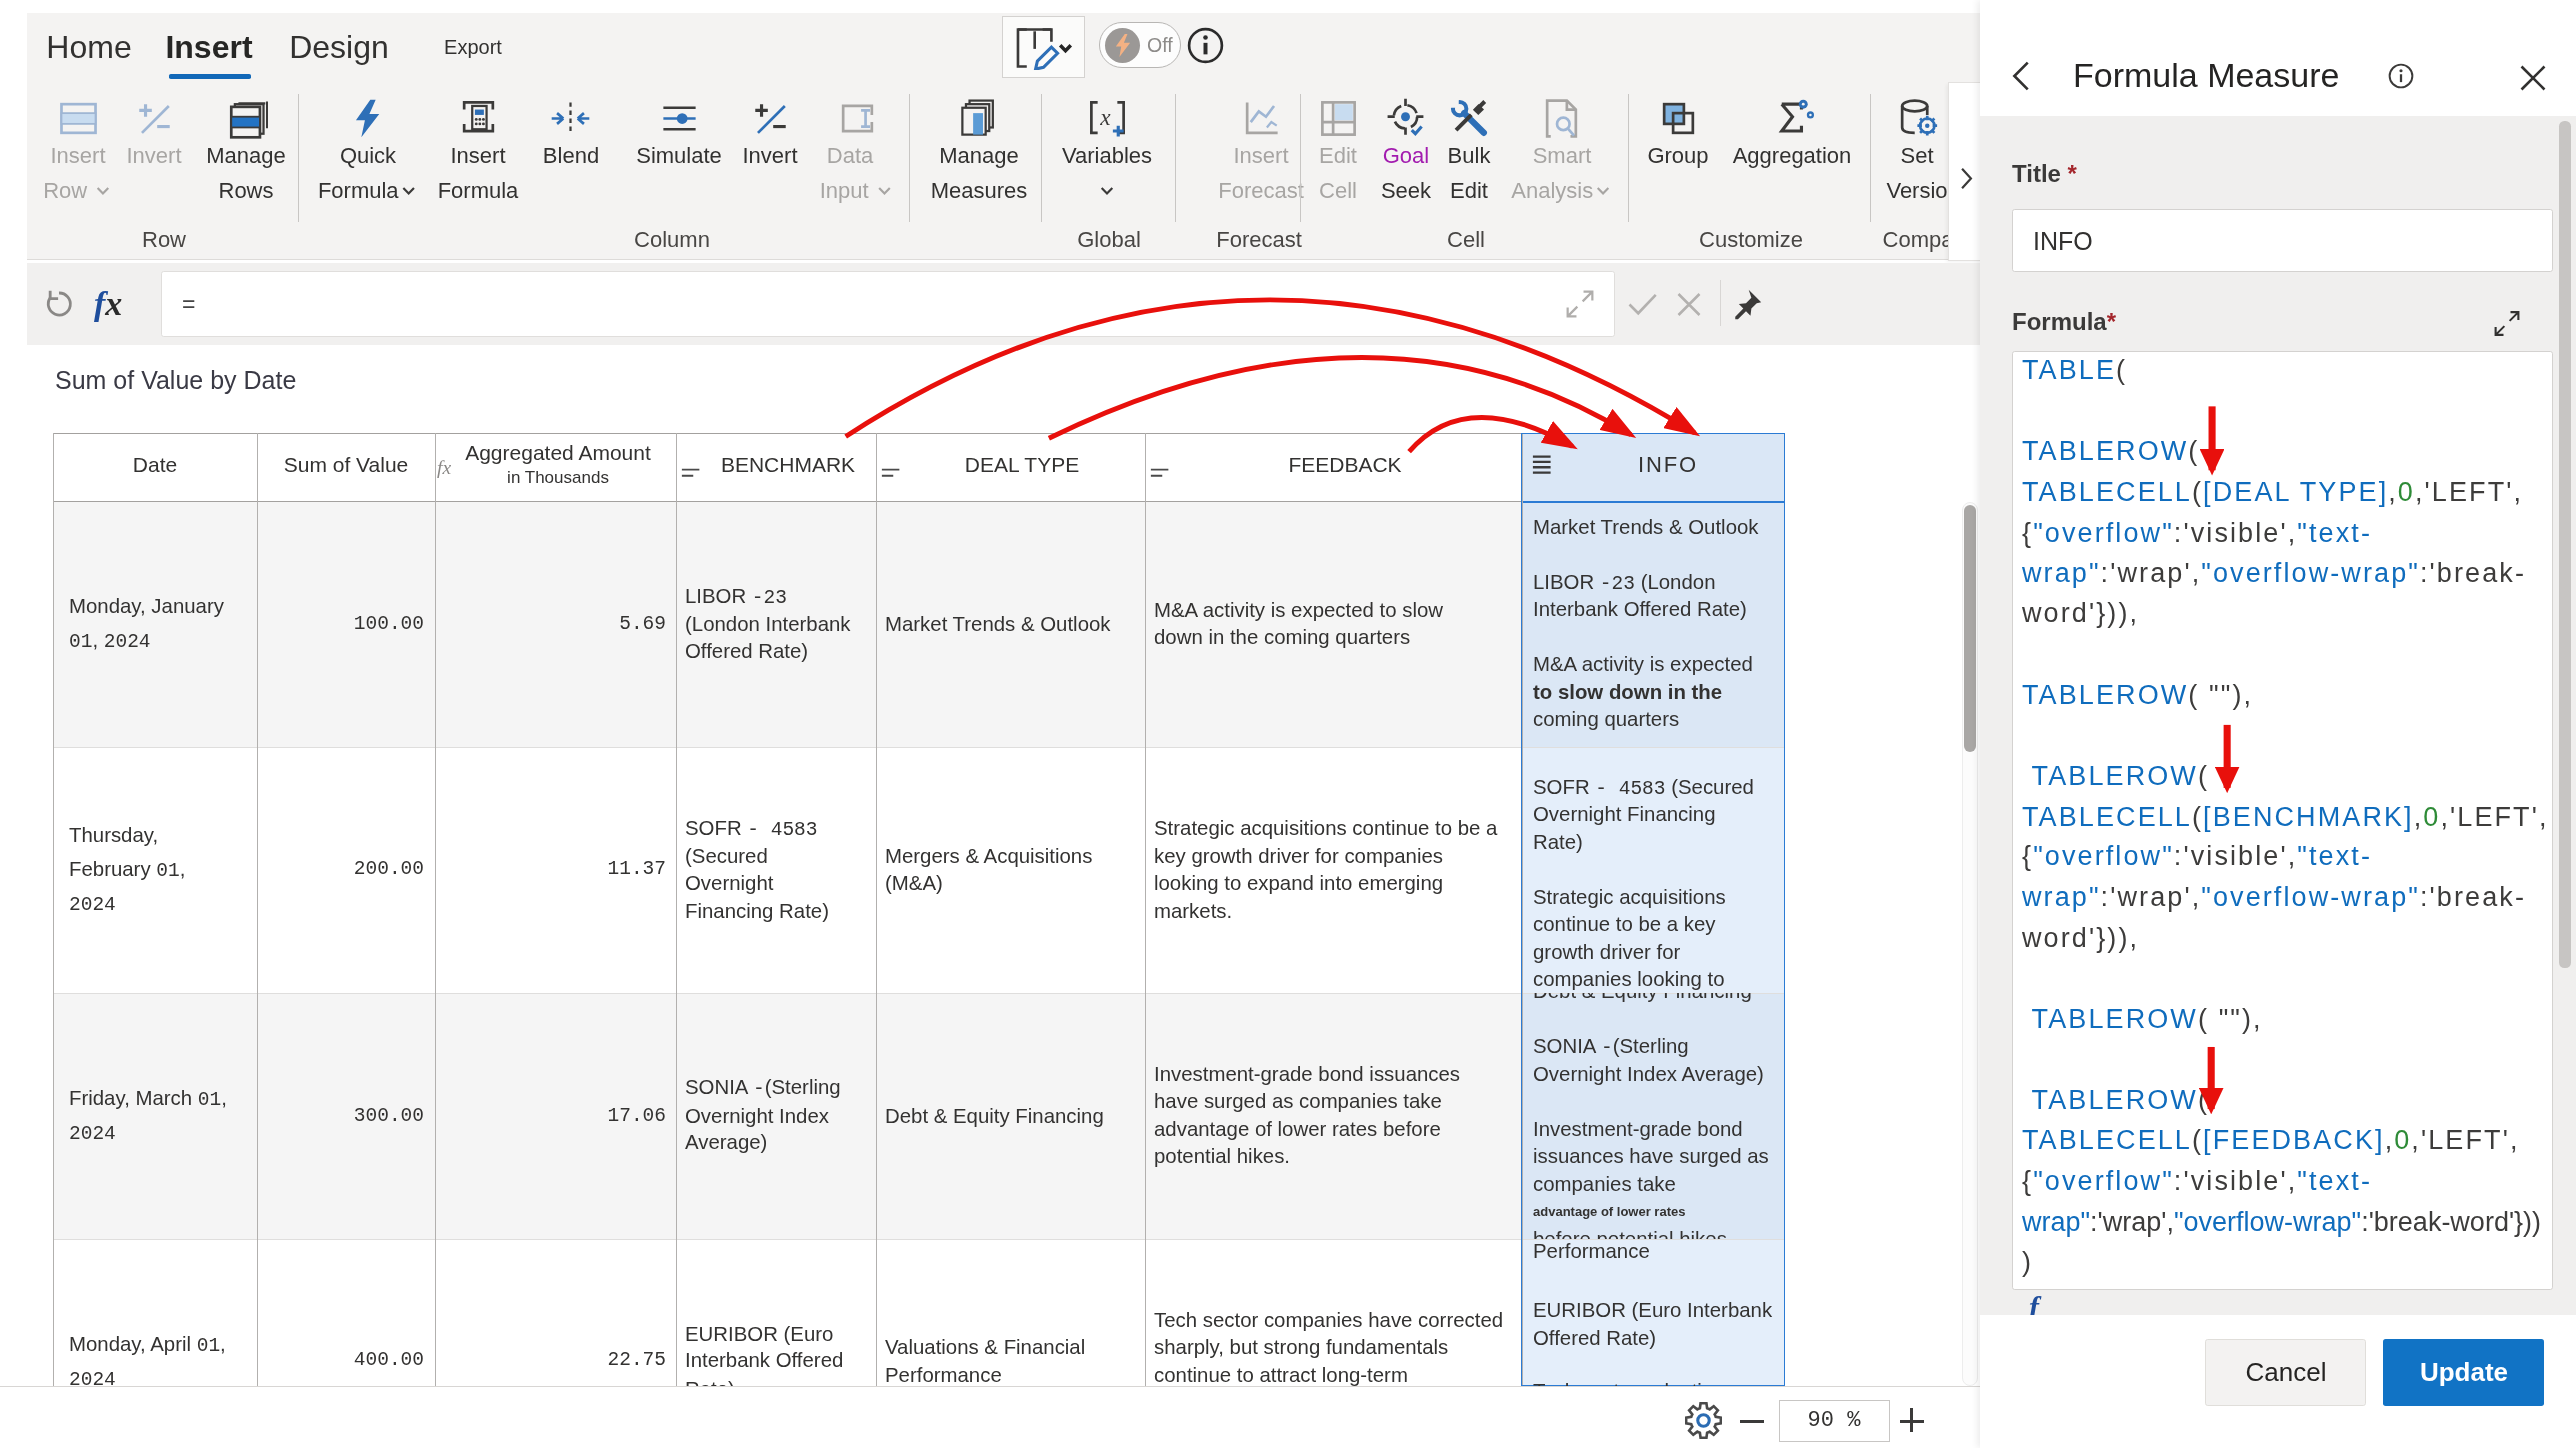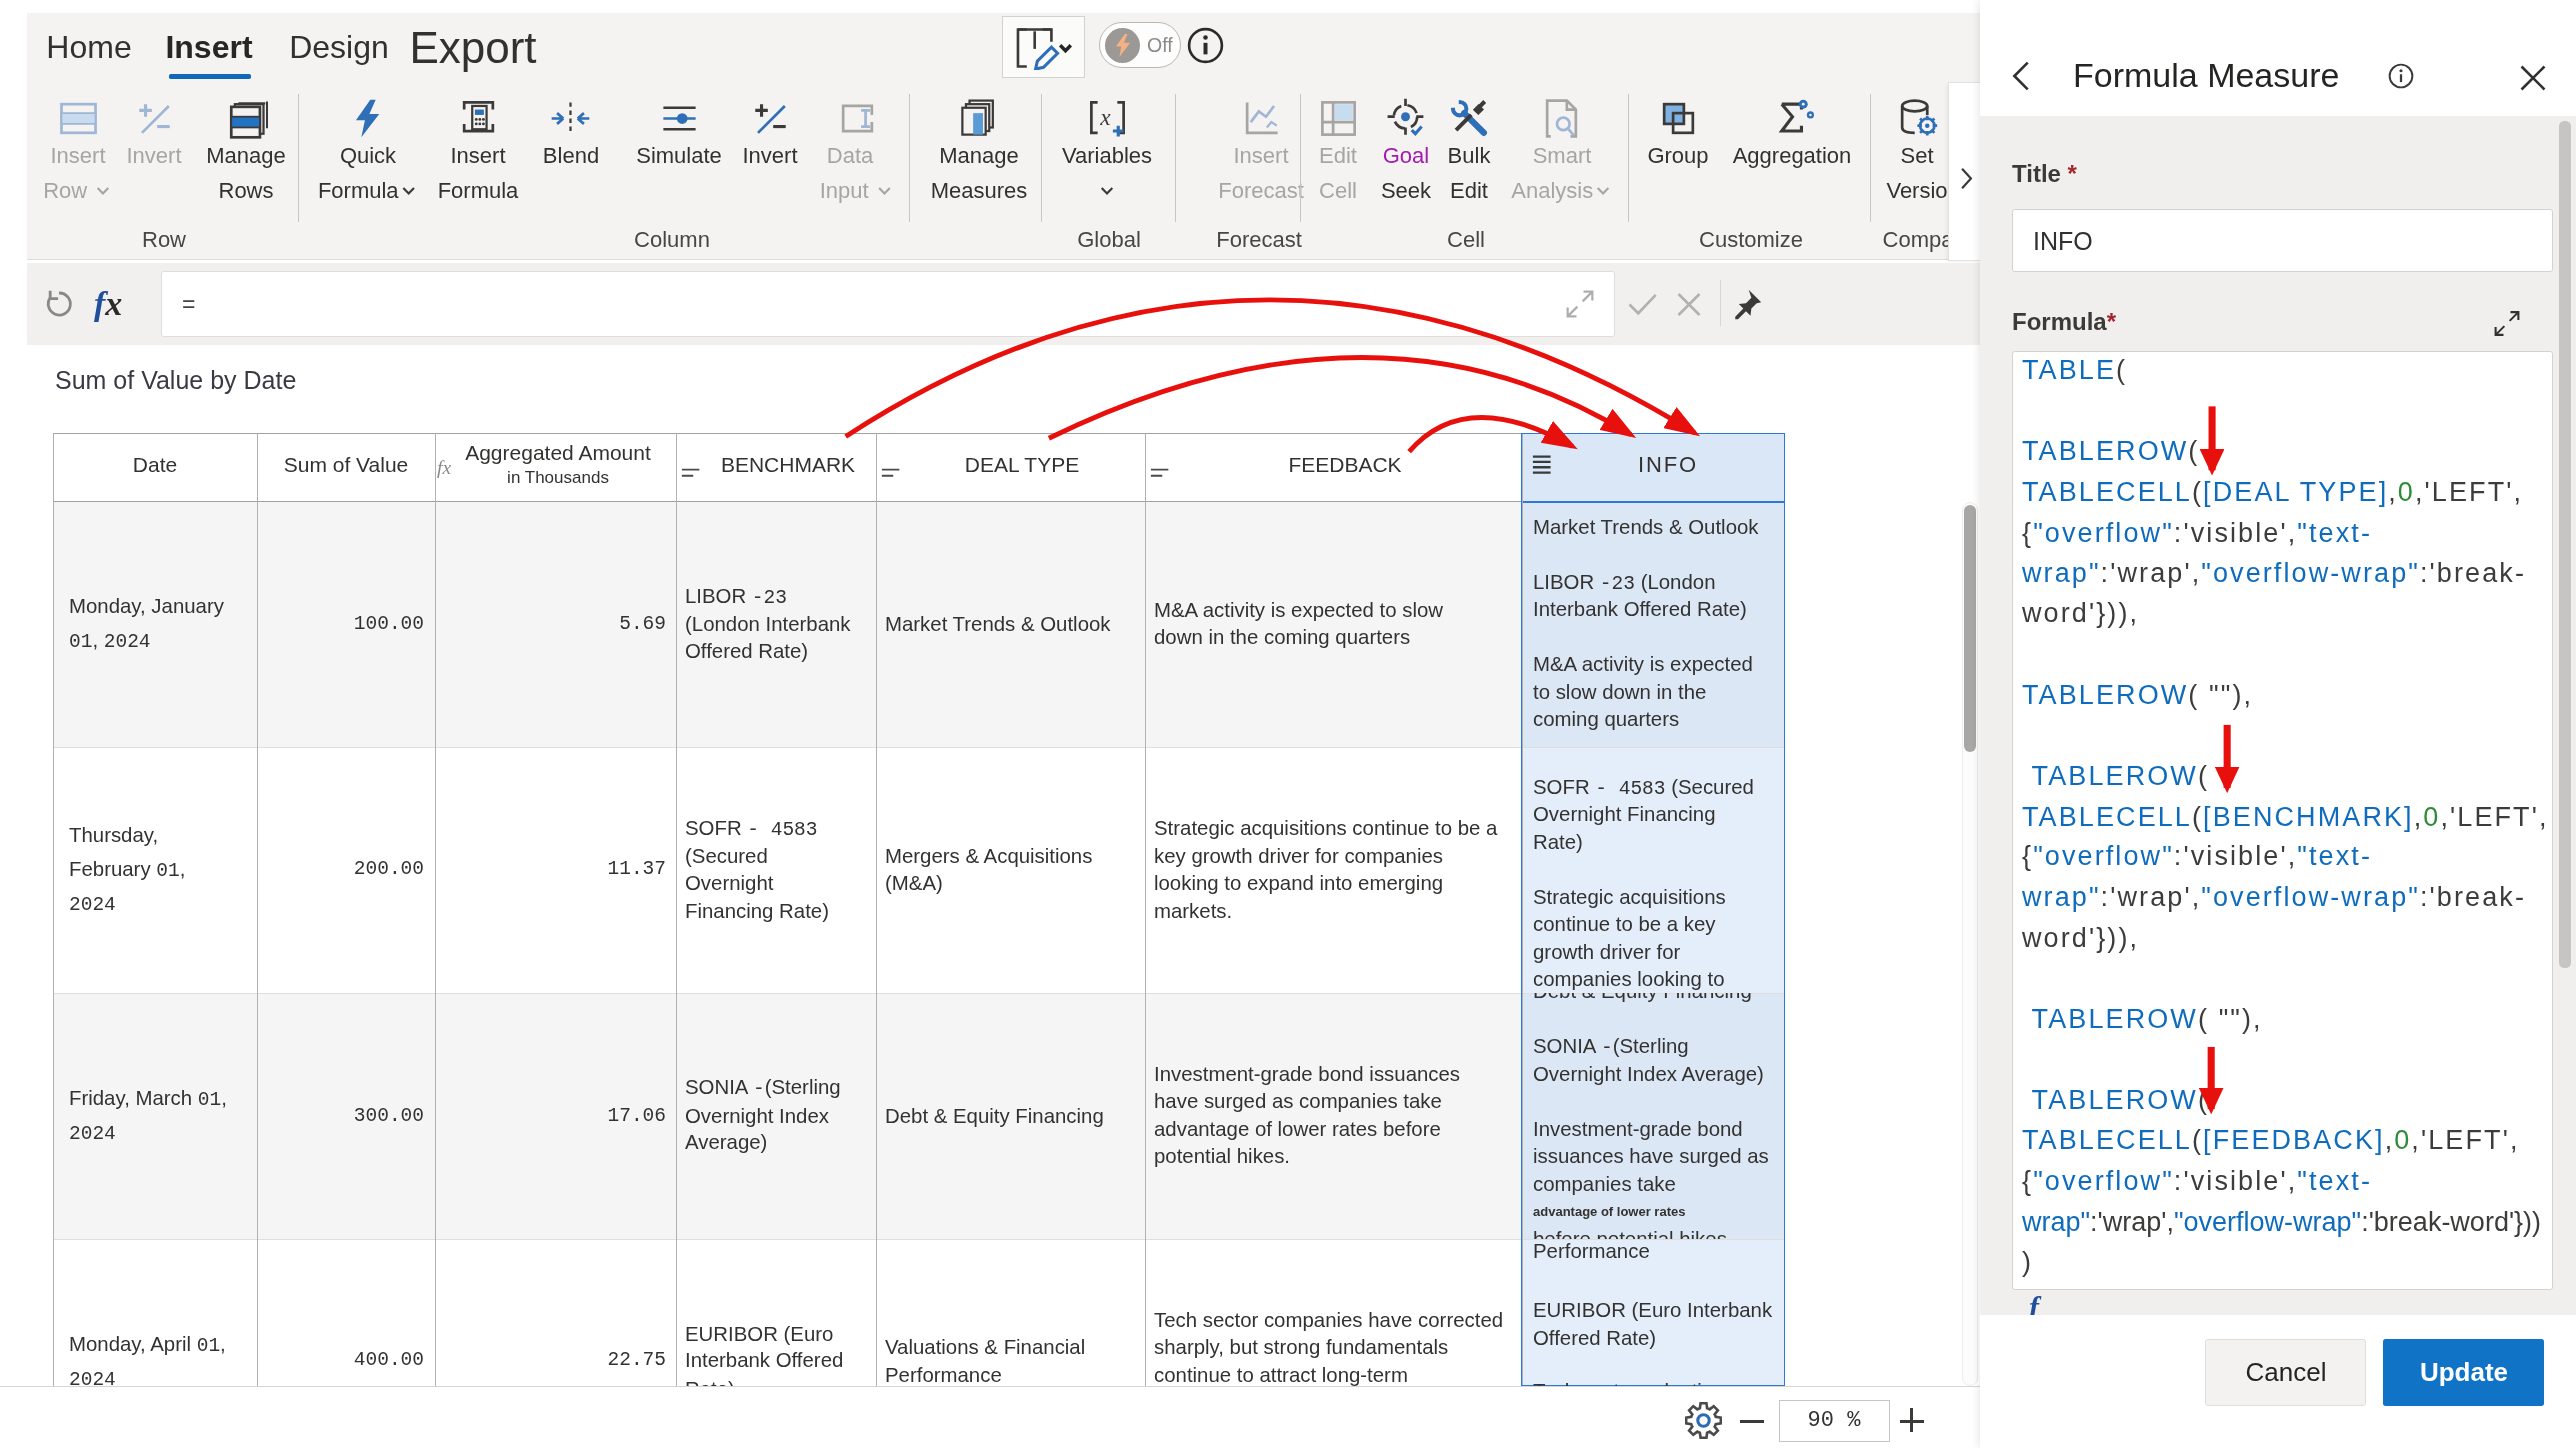--- a/index.html
+++ b/index.html
@@ -2,21 +2,21 @@
 <html style="font-size:14px"><head><meta charset="utf-8"><style>
 *{margin:0;padding:0;box-sizing:border-box}
 html,body{width:2576px;height:1448px;background:#fff;font-family:"Liberation Sans",sans-serif;overflow:hidden;position:relative}
 
 </style></head><body>
 <div style="position:absolute;left:27px;top:13.3px;width:1970px;height:246px;background:#f4f3f2;"></div>
 <div style="position:absolute;left:27px;top:259px;width:1970px;height:0.9px;background:#dddbd9;"></div>
 <div style="position:absolute;top:30px;height:35px;line-height:35px;white-space:nowrap;font-size:32px;color:#323130;font-weight:400;left:89px;transform:translateX(-50%);">Home</div>
 <div style="position:absolute;top:30px;height:35px;line-height:35px;white-space:nowrap;font-size:32px;color:#262625;font-weight:700;left:209px;transform:translateX(-50%);">Insert</div>
 <div style="position:absolute;top:30px;height:35px;line-height:35px;white-space:nowrap;font-size:32px;color:#323130;font-weight:400;left:339px;transform:translateX(-50%);">Design</div>
-<div style="position:absolute;top:30px;height:35px;line-height:35px;white-space:nowrap;font-size:44px;color:#323130;font-weight:400;left:473px;transform:translateX(-50%);">Export</div>
+<div style="position:absolute;top:30px;height:35px;line-height:35px;white-space:nowrap;font-size:20px;color:#323130;font-weight:400;left:473px;transform:translateX(-50%);">Export</div>
 <div style="position:absolute;left:169px;top:74px;width:82px;height:5.3px;background:#1168b8;border-radius:1.8px;"></div>
 <svg style="position:absolute;left:57px;top:97px" width="43" height="43" viewBox="0 0 48 48">
     <rect x="5" y="8" width="38" height="32" fill="none" stroke="#9fb6d4" stroke-width="3"></rect>
     <rect x="5" y="18" width="38" height="12" fill="#c8dcf0" stroke="#9fb6d4" stroke-width="2"></rect>
   </svg>
 <div style="position:absolute;top:138px;height:35px;line-height:35px;white-space:nowrap;font-size:22px;color:#a7a5a3;font-weight:400;left:78px;transform:translateX(-50%);">Insert</div>
 <div style="position:absolute;top:173px;height:35px;line-height:35px;white-space:nowrap;font-size:22px;color:#a7a5a3;font-weight:400;left:78px;transform:translateX(-50%);">Row&nbsp;<svg width="19.5" height="19.5" viewBox="0 0 22 22" style="vertical-align:-2.7px">
       <path d="M5 8 l6 6 l6 -6" stroke="#a7a5a3" stroke-width="2.5" fill="none"></path>
     </svg></div>
 <svg style="position:absolute;left:133px;top:97px" width="43" height="43" viewBox="0 0 48 48">
@@ -313,21 +313,21 @@
 <div style="position:absolute;top:1139px;height:35px;line-height:35px;white-space:nowrap;font-size:20.4px;color:#333231;font-weight:400;left:1154px;">potential hikes.</div>
 <div style="position:absolute;top:1303px;height:35px;line-height:35px;white-space:nowrap;font-size:20.4px;color:#333231;font-weight:400;left:1154px;">Tech sector companies have corrected</div>
 <div style="position:absolute;top:1330px;height:35px;line-height:35px;white-space:nowrap;font-size:20.4px;color:#333231;font-weight:400;left:1154px;">sharply, but strong fundamentals</div>
 <div style="position:absolute;top:1358px;height:35px;line-height:35px;white-space:nowrap;font-size:20.4px;color:#333231;font-weight:400;left:1154px;">continue to attract long-term</div>
 <div style="position:absolute;top:1385px;height:35px;line-height:35px;white-space:nowrap;font-size:20.4px;color:#333231;font-weight:400;left:1154px;">investor interest.</div>
 <div style="position:absolute;left:1524px;top:501px;width:259px;height:246px;overflow:hidden;">
     <div style="position:absolute;top:9px;height:35px;line-height:35px;white-space:nowrap;font-size:20.4px;color:#333231;font-weight:400;left:9px;">Market Trends &amp; Outlook</div>
     <div style="position:absolute;top:64px;height:35px;line-height:35px;white-space:nowrap;font-size:20.4px;color:#333231;font-weight:400;left:9px;">LIBOR <span style="font-family:&quot;Liberation Mono&quot;,monospace;font-size:19.5px">-23</span> (London</div>
     <div style="position:absolute;top:91px;height:35px;line-height:35px;white-space:nowrap;font-size:20.4px;color:#333231;font-weight:400;left:9px;">Interbank Offered Rate)</div>
     <div style="position:absolute;top:146px;height:35px;line-height:35px;white-space:nowrap;font-size:20.4px;color:#333231;font-weight:400;left:9px;">M&amp;A activity is expected</div>
-    <div style="position:absolute;top:174px;height:35px;line-height:35px;white-space:nowrap;font-size:20.4px;color:#333231;font-weight:400;left:9px;">to slow down in the</div>
+    <div style="position:absolute;top:174px;height:35px;line-height:35px;white-space:nowrap;font-size:20.4px;color:#333231;font-weight:700;left:9px;">to slow down in the</div>
     <div style="position:absolute;top:201px;height:35px;line-height:35px;white-space:nowrap;font-size:20.4px;color:#333231;font-weight:400;left:9px;">coming quarters</div>
   </div>
 <div style="position:absolute;left:1524px;top:747px;width:259px;height:246px;overflow:hidden;">
     <div style="position:absolute;top:-32px;height:35px;line-height:35px;white-space:nowrap;font-size:20.4px;color:#333231;font-weight:400;left:9px;">(M&amp;A)</div>
     <div style="position:absolute;top:23px;height:35px;line-height:35px;white-space:nowrap;font-size:20.4px;color:#333231;font-weight:400;left:9px;">SOFR <span style="font-family:&quot;Liberation Mono&quot;,monospace;font-size:19.5px">- 4583</span> (Secured</div>
     <div style="position:absolute;top:50px;height:35px;line-height:35px;white-space:nowrap;font-size:20.4px;color:#333231;font-weight:400;left:9px;">Overnight Financing</div>
     <div style="position:absolute;top:78px;height:35px;line-height:35px;white-space:nowrap;font-size:20.4px;color:#333231;font-weight:400;left:9px;">Rate)</div>
     <div style="position:absolute;top:133px;height:35px;line-height:35px;white-space:nowrap;font-size:20.4px;color:#333231;font-weight:400;left:9px;">Strategic acquisitions</div>
     <div style="position:absolute;top:160px;height:35px;line-height:35px;white-space:nowrap;font-size:20.4px;color:#333231;font-weight:400;left:9px;">continue to be a key</div>
     <div style="position:absolute;top:188px;height:35px;line-height:35px;white-space:nowrap;font-size:20.4px;color:#333231;font-weight:400;left:9px;">growth driver for</div>

